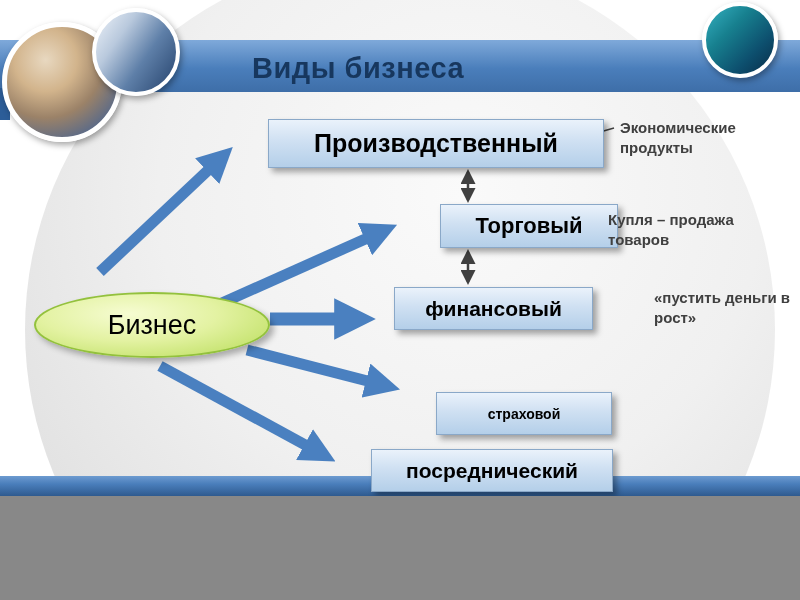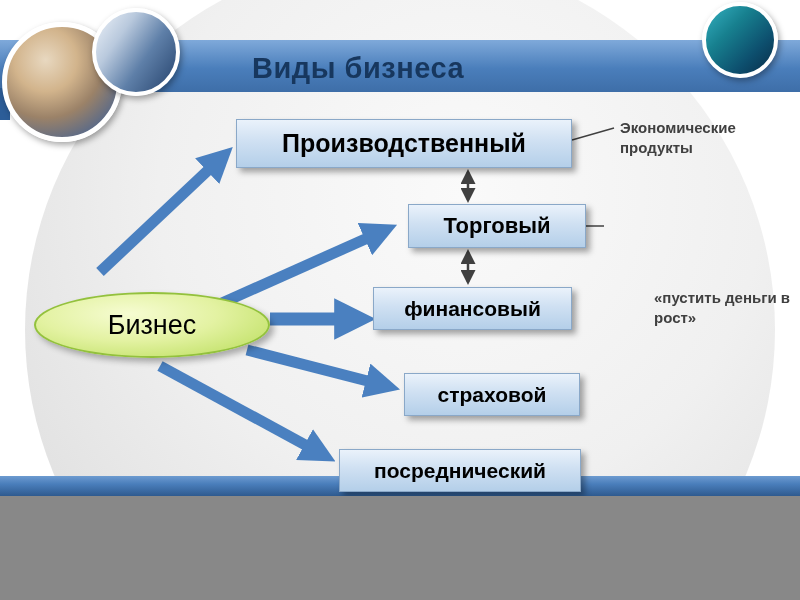--- a/index.html
+++ b/index.html
@@ -45,26 +45,26 @@
   .title {
     position:absolute; left:252px; top:52px;
     font-size:29px; font-weight:bold; color:#17375e; letter-spacing:0.5px;
   }
   .arrow-layer { position:absolute; left:0; top:0; width:800px; height:600px; pointer-events:none; }
   .node {
     position:absolute; display:flex; align-items:center; justify-content:center;
     background: linear-gradient(#eaf2fb 0%, #cfe0f2 45%, #b4cfe9 100%);
     border:1px solid #8aa8c8;
     box-shadow: 4px 4px 6px rgba(0,0,0,0.35);
-    font-weight:bold; color:#000; white-space:nowrap;
+    font-weight:bold; color:#000; white-space:nowrap;margin-left:32px;
   }
   .node-production    { left:236px; top:119px; width:334px; height:47px; font-size:25px; }
   .node-trade         { left:408px; top:204px; width:176px; height:42px; font-size:22px; }
-  .node-financial     { left:373px; top:287px; width:197px; height:41px; font-size:21px; }
-  .node-insurance     { left:404px; top:373px; width:174px; height:41px; font-size:21px; }
+  .node-financial     { left:362px; top:287px; width:197px; height:41px; font-size:21px; }
+  .node-insurance     { left:404px; top:392px; width:174px; height:41px; font-size:14px; }
   .node-intermediary  { left:339px; top:449px; width:240px; height:41px; font-size:21px;text-align:right; }
   .root-ellipse {
     position:absolute; left:34px; top:292px; width:232px; height:62px;
     border-radius:50%;
     background: radial-gradient(ellipse at 40% 32%, #f6fcd2 0%, #e3f2a2 45%, #c3e26b 85%, #aed457 100%);
     border:2px solid #93c13d;
     box-shadow: 4px 4px 6px rgba(0,0,0,0.3);
     display:flex; align-items:center; justify-content:center;
     font-size:27px; font-weight:normal; color:#000;
   }
@@ -117,15 +117,16 @@
 
   <div class="root-ellipse">Бизнес</div>
 
   <div class="node node-production">Производственный</div>
   <div class="node node-trade">Торговый</div>
   <div class="node node-financial">финансовый</div>
   <div class="node node-insurance">страховой</div>
   <div class="node node-intermediary">посреднический</div>
 
   <div class="annotation ann-1">Экономические продукты</div>
+  <div class="annotation ann-2">Купля – продажа товаров</div>
   <div class="annotation ann-3">«пустить деньги в рост»</div>
 
 </div>
 
 </body></html>

